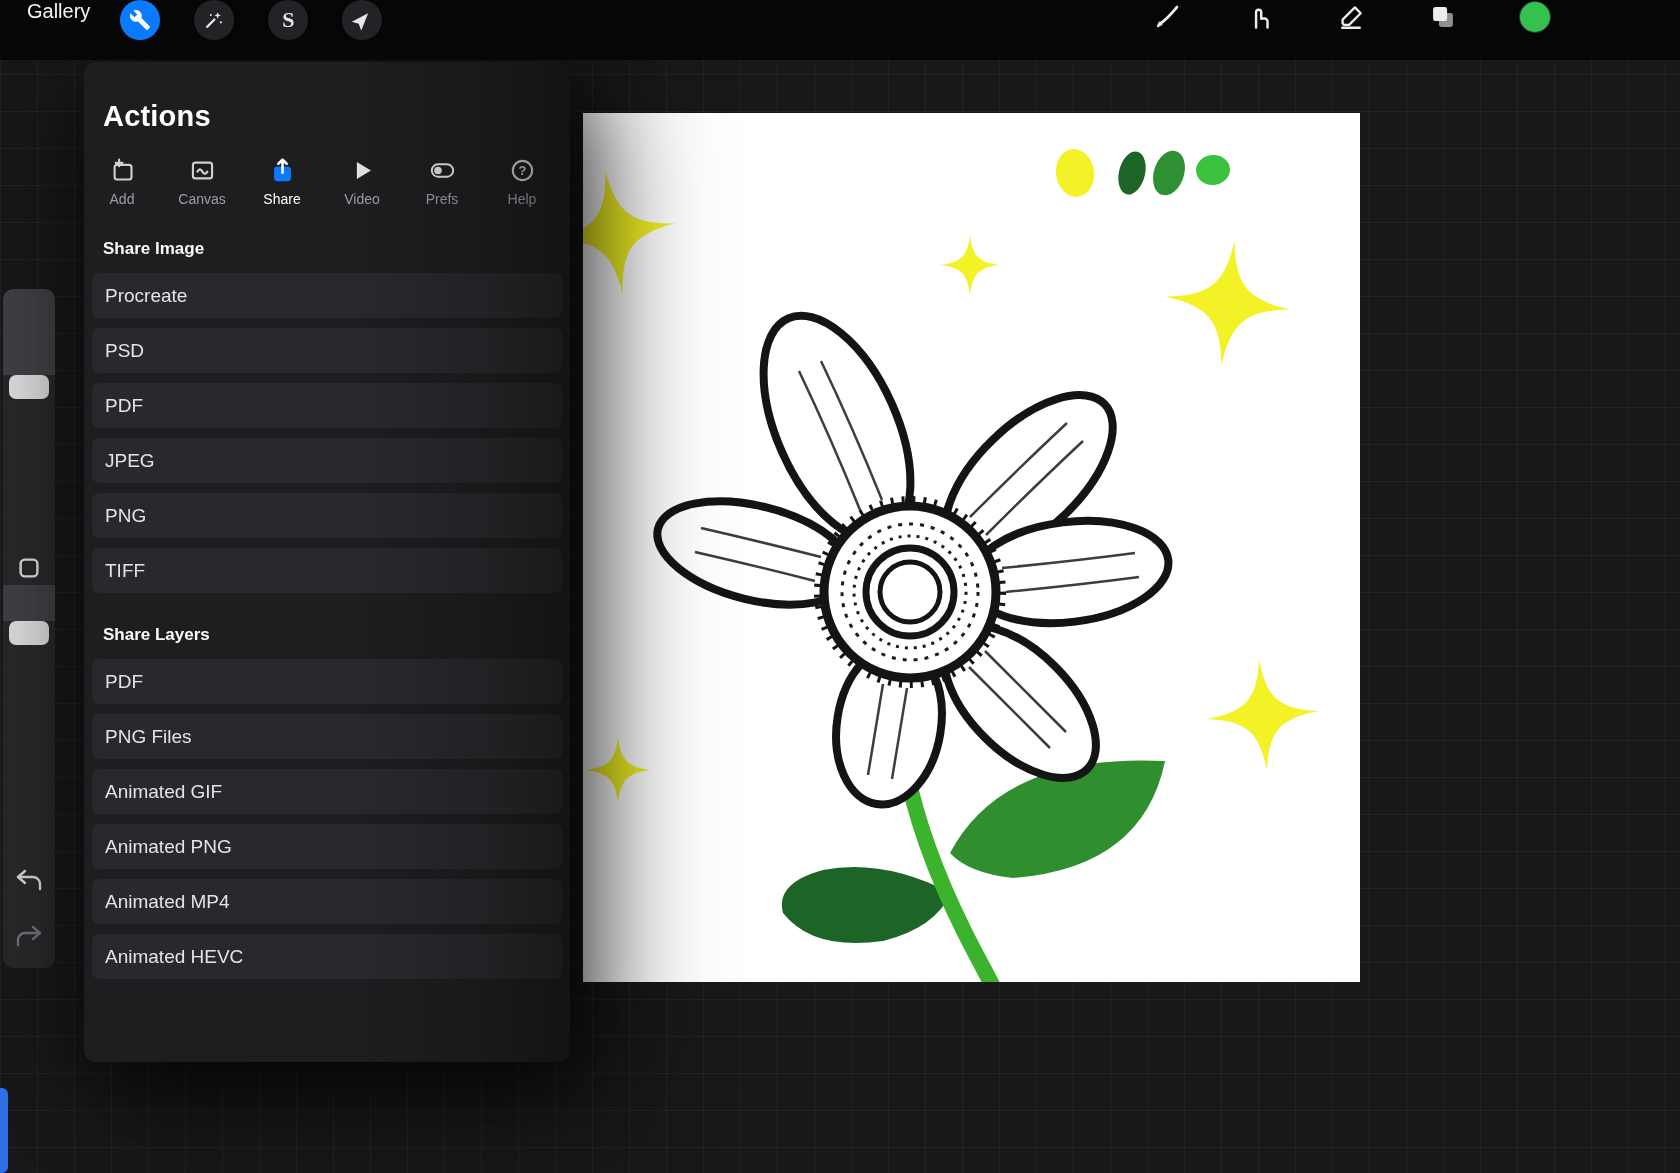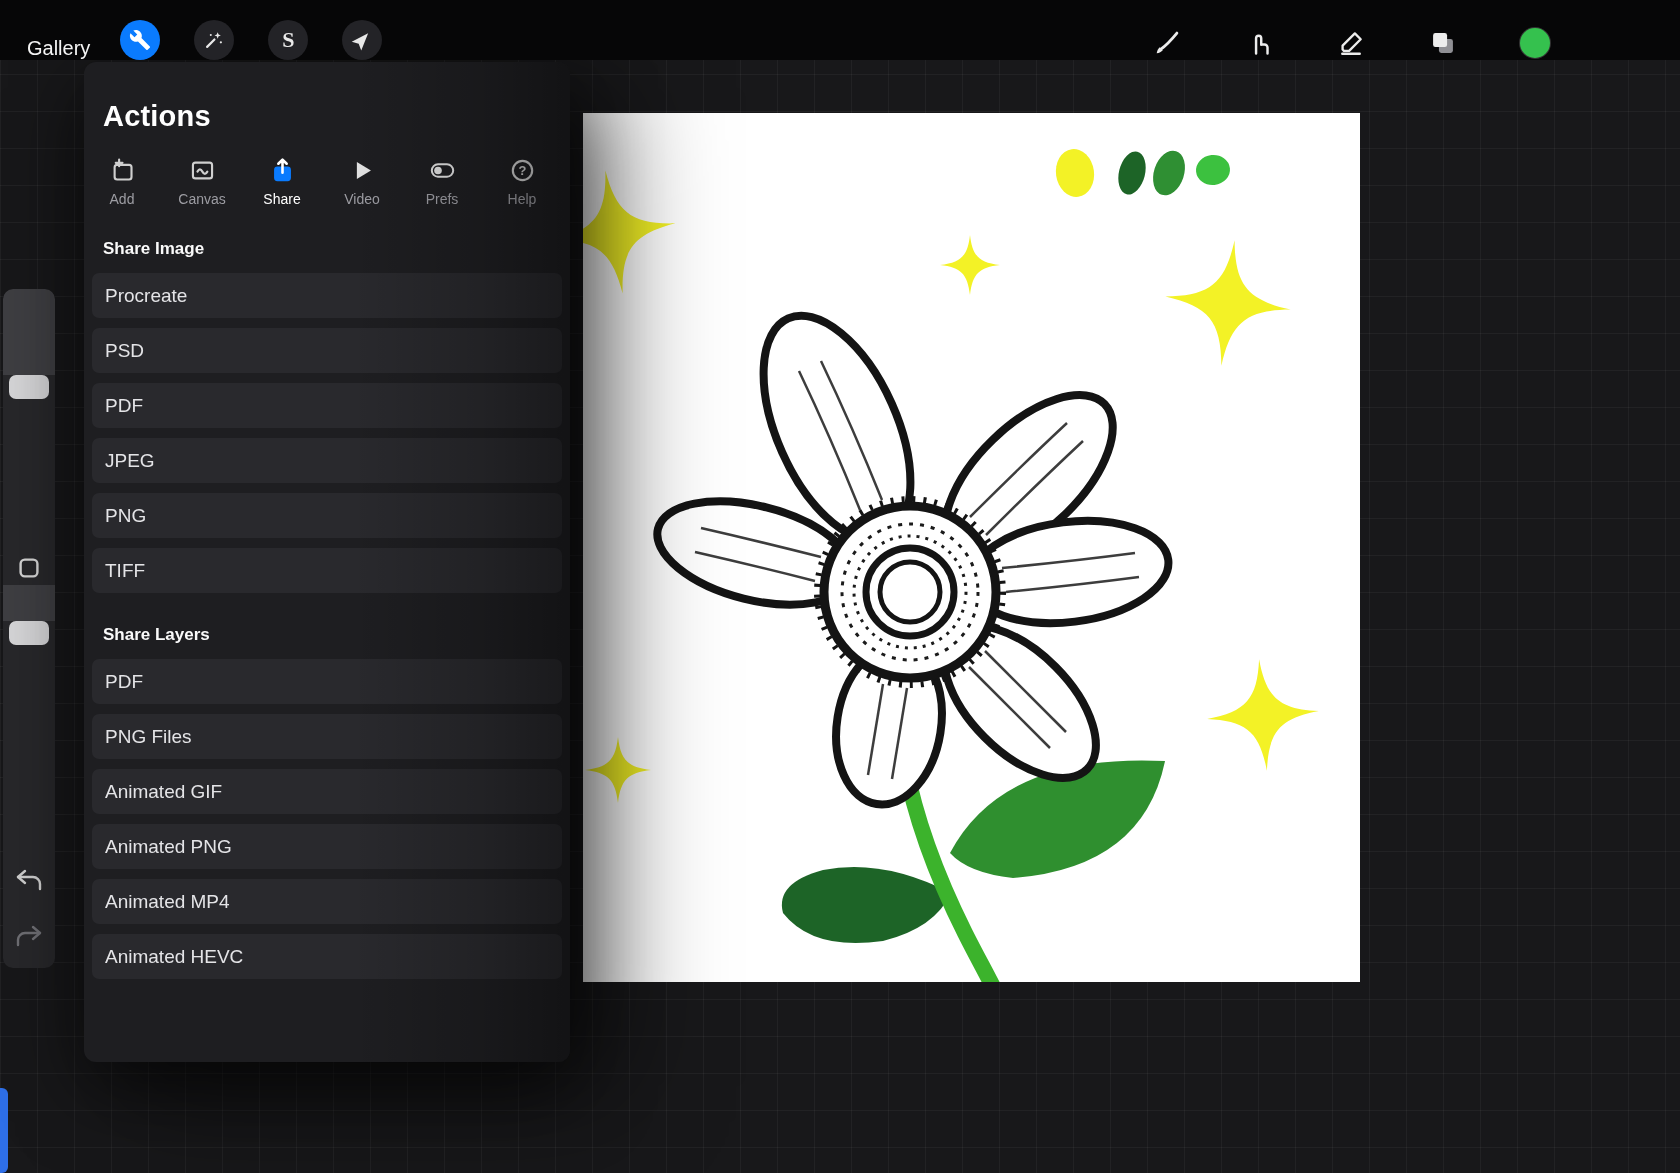--- a/index.html
+++ b/index.html
@@ -3,21 +3,21 @@
 <meta charset="utf-8">
 <style>
 *{margin:0;padding:0;box-sizing:border-box}
 html,body{width:1680px;height:1173px;overflow:hidden;font-family:"Liberation Sans",sans-serif;background:#18181a}
 .stage{position:relative;width:1680px;height:1173px;background-color:#18181a;
   background-image:linear-gradient(rgba(255,255,255,.045) 1px,transparent 1px),
                    linear-gradient(90deg,rgba(255,255,255,.045) 1px,transparent 1px);
   background-size:37px 37px;}
 
 
-.topbar{position:absolute;left:0;top:0;width:100%;height:60px;background:#060607;display:flex;align-items:flex-end;z-index:40}
+.topbar{position:absolute;left:0;top:0;width:100%;height:60px;background:#060607;display:flex;align-items:flex-start;z-index:40}
 .gallery{color:#f5f5f5;font-size:20px;margin-left:27px;cursor:default}
 .tool-btn{width:40px;height:40px;border-radius:50%;display:flex;align-items:center;justify-content:center;margin-left:34px;background:#232327}
 .tool-btn:first-of-type{margin-left:30px}
 .tool-btn.active{background:#0a7bfe}
 .tool-btn svg{width:22px;height:22px;display:block}
 .s-glyph{font-family:"Liberation Serif",serif;font-size:22px;font-weight:600;color:#e9e9e9;line-height:1}
 .right-tools{margin-left:auto;margin-right:128px;display:flex;align-items:center;gap:58px}
 .right-tool{width:34px;height:34px;display:flex;align-items:center;justify-content:center}
 .right-tool svg{width:28px;height:28px;display:block}
 .color-dot{width:30px;height:30px;border-radius:50%;background:#35c14e;box-shadow:0 0 0 1px rgba(255,255,255,.18)}

